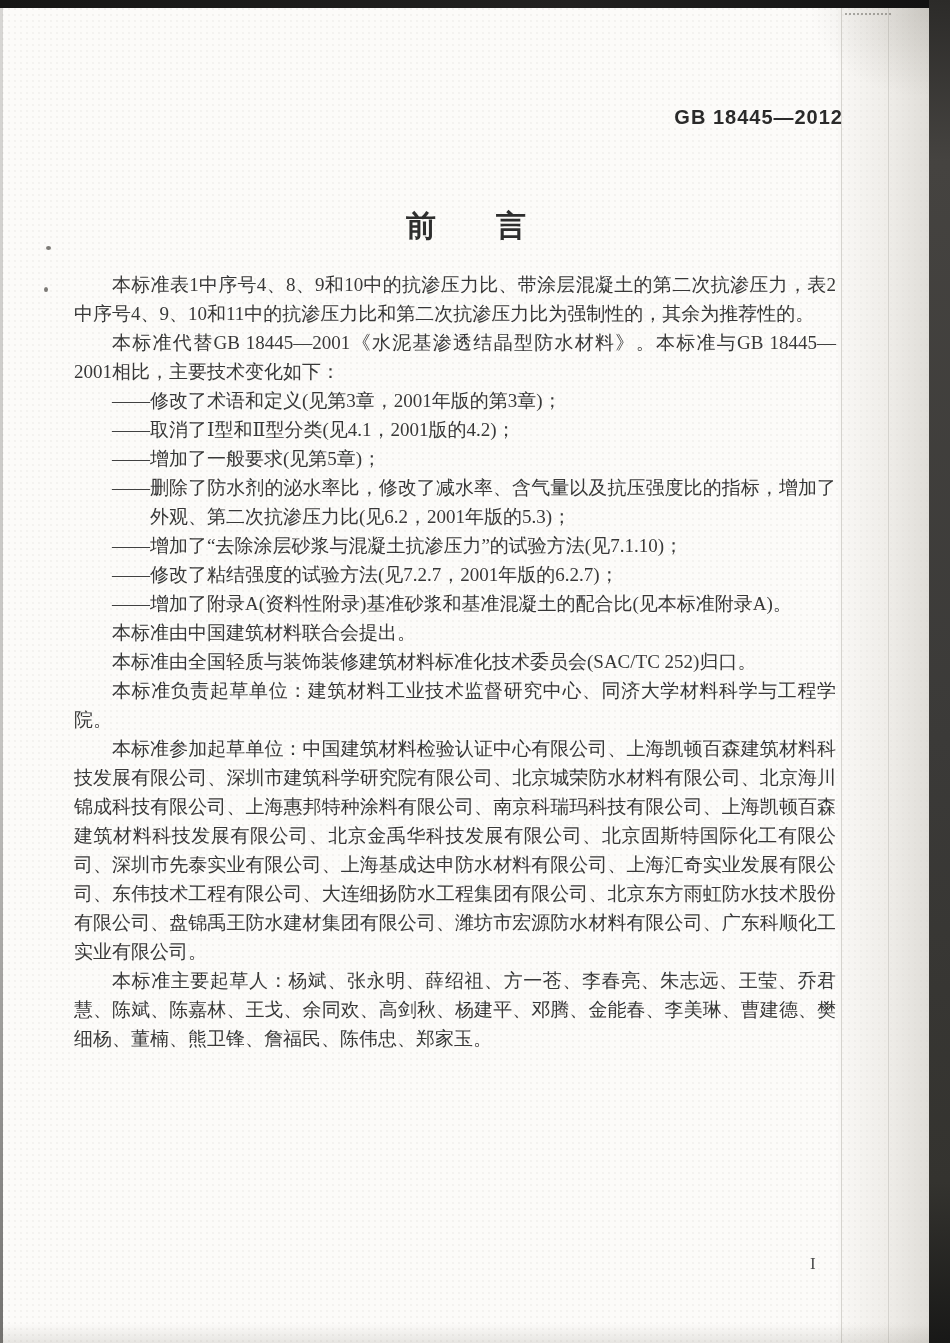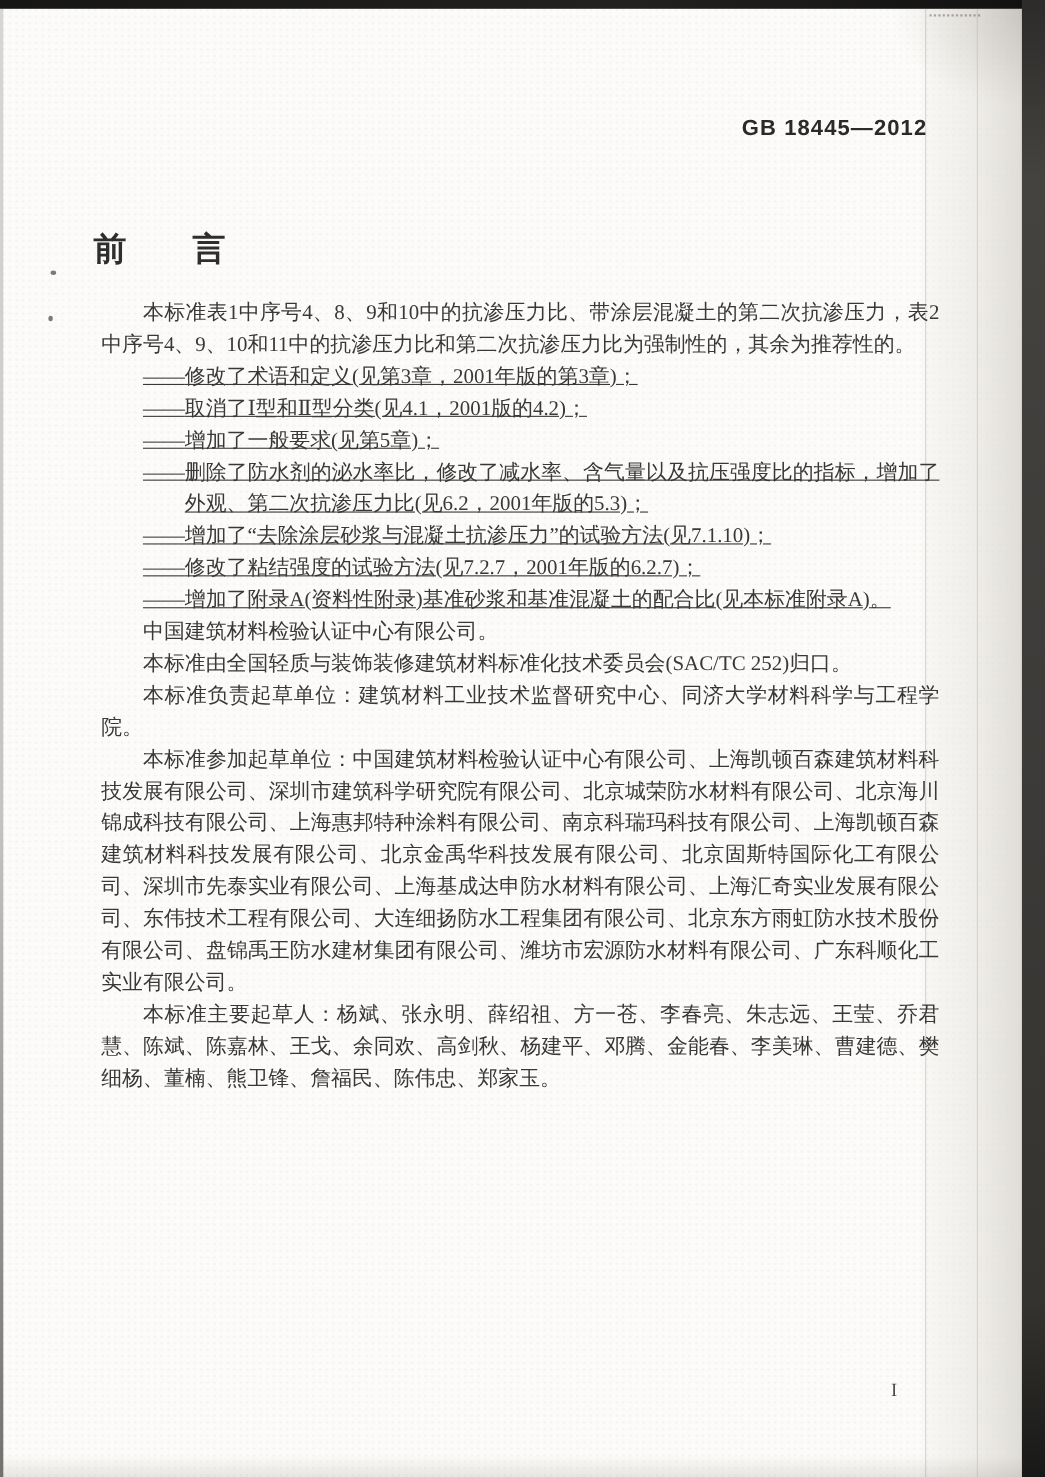--- a/index.html
+++ b/index.html
@@ -55,33 +55,33 @@
   .speck.s2 { left: 44px; top: 287px; width: 4px; height: 5px; }
 
   
   .std-code {
     position: absolute; top: 106px; right: 107px;
     font-family: "Liberation Sans", "DejaVu Sans", sans-serif;
     font-weight: bold; font-size: 20px; letter-spacing: 1px; color: #2a2a2a;
   }
   .foreword-title {
     position: absolute; top: 186px; left: 85px; width: 762px;
-    text-align: left;
+    text-align: center;
     font-family: "Liberation Sans", "DejaVu Sans", sans-serif;
     font-weight: bold; font-size: 30px; color: #2e2e2e;
   }
   .doc-body {
-    position: absolute; top: 270px; left: 92px; width: 762px;
+    position: absolute; top: 270px; left: 74px; width: 762px;
     font-size: 19px; line-height: 29px;
     text-align: justify;
     color: #383838;
   }
   .doc-body p { margin: 0; }
   .body-para { text-indent: 2em; }
-  .dash-item { padding-left: 4em; text-indent: -2em; text-decoration: underline; }
+  .dash-item { padding-left: 4em; text-indent: -2em; }
   .dash-item .dash { letter-spacing: 0; }
   .page-number {
     position: absolute; left: 810px; top: 1254px;
     font-size: 17px; color: #4c4c4c;
     font-family: "Liberation Serif", "DejaVu Serif", serif;
   }
 </style>
 </head>
 <body>
 
@@ -97,28 +97,29 @@
   <div class="bottom-shade"></div>
   <div class="smudge"></div>
   <div class="speck s1"></div>
   <div class="speck s2"></div>
 
   <div class="std-code">GB 18445—2012</div>
   <h1 class="foreword-title">前　　言</h1>
 
   <div class="doc-body" id="doc-body">
       <p class="body-para">本标准表1中序号4、8、9和10中的抗渗压力比、带涂层混凝土的第二次抗渗压力，表2中序号4、9、10和11中的抗渗压力比和第二次抗渗压力比为强制性的，其余为推荐性的。</p>
+      <p class="body-para">本标准代替GB 18445—2001《水泥基渗透结晶型防水材料》。本标准与GB 18445—2001相比，主要技术变化如下：</p>
       <p class="dash-item"><span class="dash">——</span>修改了术语和定义(见第3章，2001年版的第3章)；</p>
       <p class="dash-item"><span class="dash">——</span>取消了Ⅰ型和Ⅱ型分类(见4.1，2001版的4.2)；</p>
       <p class="dash-item"><span class="dash">——</span>增加了一般要求(见第5章)；</p>
       <p class="dash-item"><span class="dash">——</span>删除了防水剂的泌水率比，修改了减水率、含气量以及抗压强度比的指标，增加了外观、第二次抗渗压力比(见6.2，2001年版的5.3)；</p>
       <p class="dash-item"><span class="dash">——</span>增加了“去除涂层砂浆与混凝土抗渗压力”的试验方法(见7.1.10)；</p>
       <p class="dash-item"><span class="dash">——</span>修改了粘结强度的试验方法(见7.2.7，2001年版的6.2.7)；</p>
       <p class="dash-item"><span class="dash">——</span>增加了附录A(资料性附录)基准砂浆和基准混凝土的配合比(见本标准附录A)。</p>
-      <p class="body-para">中国建筑材料检验认证中心有限公司。</p>
+      <p class="body-para">本标准由中国建筑材料联合会提出。</p>
       <p class="body-para">本标准由全国轻质与装饰装修建筑材料标准化技术委员会(SAC/TC 252)归口。</p>
       <p class="body-para">本标准负责起草单位：建筑材料工业技术监督研究中心、同济大学材料科学与工程学院。</p>
       <p class="body-para">本标准参加起草单位：中国建筑材料检验认证中心有限公司、上海凯顿百森建筑材料科技发展有限公司、深圳市建筑科学研究院有限公司、北京城荣防水材料有限公司、北京海川锦成科技有限公司、上海惠邦特种涂料有限公司、南京科瑞玛科技有限公司、上海凯顿百森建筑材料科技发展有限公司、北京金禹华科技发展有限公司、北京固斯特国际化工有限公司、深圳市先泰实业有限公司、上海基成达申防水材料有限公司、上海汇奇实业发展有限公司、东伟技术工程有限公司、大连细扬防水工程集团有限公司、北京东方雨虹防水技术股份有限公司、盘锦禹王防水建材集团有限公司、潍坊市宏源防水材料有限公司、广东科顺化工实业有限公司。</p>
       <p class="body-para">本标准主要起草人：杨斌、张永明、薛绍祖、方一苍、李春亮、朱志远、王莹、乔君慧、陈斌、陈嘉林、王戈、余同欢、高剑秋、杨建平、邓腾、金能春、李美琳、曹建德、樊细杨、董楠、熊卫锋、詹福民、陈伟忠、郑家玉。</p>
     </div>
 
   <div class="page-number">I</div>
 </div>
 
 </body></html>

